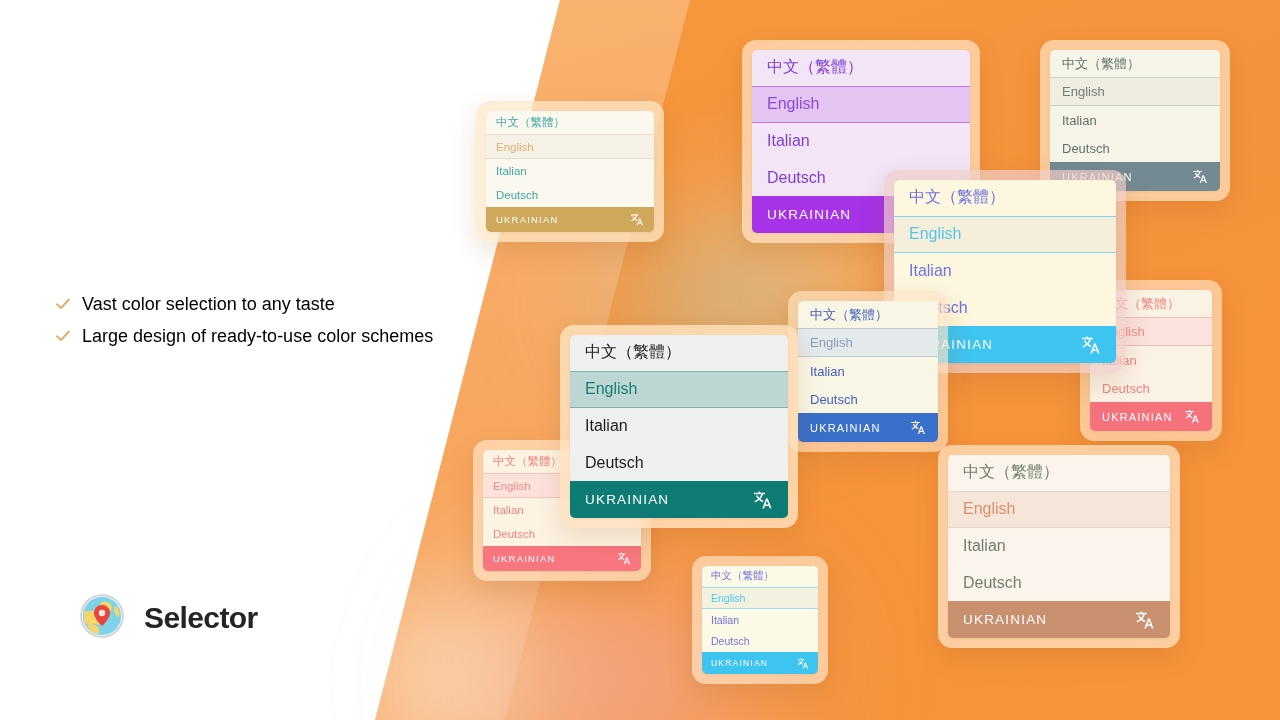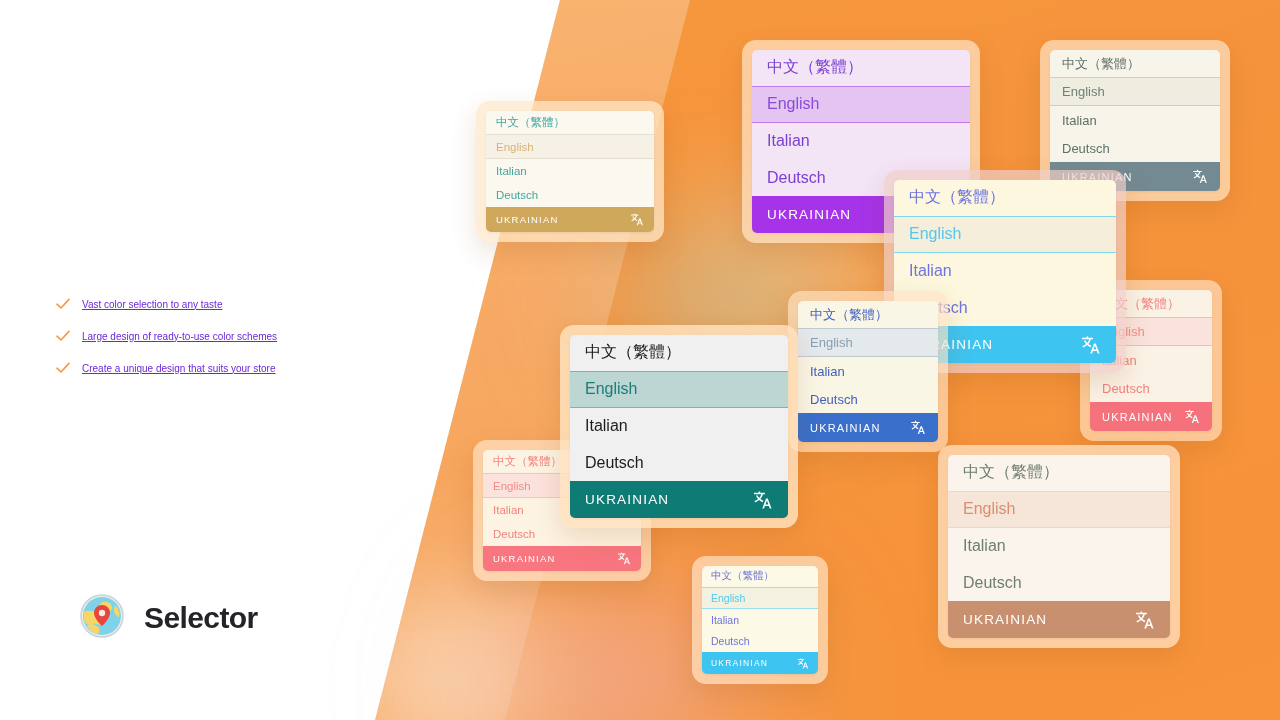--- a/index.html
+++ b/index.html
@@ -80,24 +80,23 @@
     align-items: center;
     gap: 11px;
     height: 32px;
   }
   .check {
     width: 16px; height: 16px;
     flex: 0 0 16px;
     display: block;
   }
   .feature-label {
-    font-size: 10px;
-    color: #6d28d9;
+    font-size: 18px;
+    color: #000000;
     white-space: nowrap;
-    text-decoration: underline;
   }
   .brand {
     position: absolute;
     left: 78px; top: 592px;
     display: flex;
     align-items: center;
     gap: 18px;
     z-index: 40;
   }
   .brand-name {
@@ -161,26 +160,20 @@
         <svg class="check" viewBox="0 0 16 16">
           <path d="M2 8.2 L6 12 L14 3.4" fill="none" stroke="#F79840" stroke-width="1.6" stroke-linecap="round" stroke-linejoin="round"></path>
         </svg>
         <span class="feature-label">Vast color selection to any taste</span>
       </div>
       <div class="feature-row">
         <svg class="check" viewBox="0 0 16 16">
           <path d="M2 8.2 L6 12 L14 3.4" fill="none" stroke="#F79840" stroke-width="1.6" stroke-linecap="round" stroke-linejoin="round"></path>
         </svg>
         <span class="feature-label">Large design of ready-to-use color schemes</span>
-      </div>
-      <div class="feature-row">
-        <svg class="check" viewBox="0 0 16 16">
-          <path d="M2 8.2 L6 12 L14 3.4" fill="none" stroke="#F79840" stroke-width="1.6" stroke-linecap="round" stroke-linejoin="round"></path>
-        </svg>
-        <span class="feature-label">Create a unique design that suits your store</span>
       </div>
     </div>
 
   <div class="brand">
     <span>
       <svg width="48" height="48" viewBox="0 0 48 48">
         <circle cx="24" cy="24" r="21" fill="#E9EDEF" stroke="#C9D2D6" stroke-width="1.5"></circle>
         <circle cx="24" cy="24" r="19" fill="#7FD3E8"></circle>
         <path d="M6 20c5-3 9 1 13-2s1-7 6-8 9 2 9 6-6 3-8 7 2 7-2 9-6-2-10 0-8-1-8-5z" fill="#F6D66B"></path>
         <path d="M9 34c3-3 7-2 10 0s3 6 1 8c-5-1-9-4-11-8z" fill="#F6D66B"></path>

